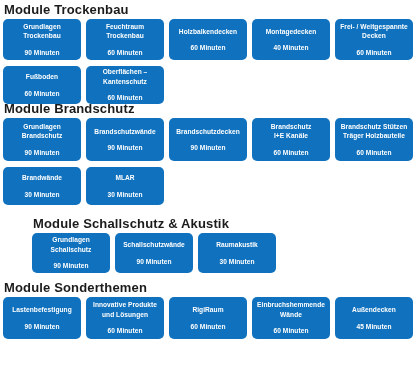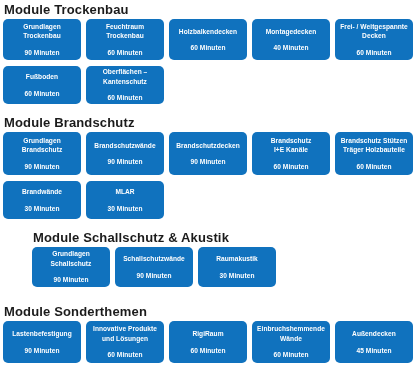--- a/index.html
+++ b/index.html
@@ -68,23 +68,23 @@
     margin-top: 7px;
   }
   .sec-trockenbau .row { height: 41px; }
   .sec-trockenbau .row.r2 { height: 38px; margin-top: 6px; }
   .sec-brandschutz .row { height: 43px; }
   .sec-brandschutz .row.r2 { height: 38px; margin-top: 6px; }
   .sec-schall .row { height: 40px; }
   .sec-sonder .row { height: 42px; }
 
   .sp-1 { margin-top: 5px; }
-  .sp-2 { margin-top: 14px; }
+  .sp-2 { }
   .sp-3 { margin-top: 14px; padding-left: 29px; }
-  .sp-4 { margin-top: 20px; }
+  .sp-4 { margin-top: 10px; }
   .title-gap { margin-bottom: 4px; }
 </style>
 </head>
 <body>
 
 <div id="board">
 
   <div class="section sec-trockenbau sp-1">
     <div class="section-title title-gap">Module Trockenbau</div>
     <div class="row r1">

